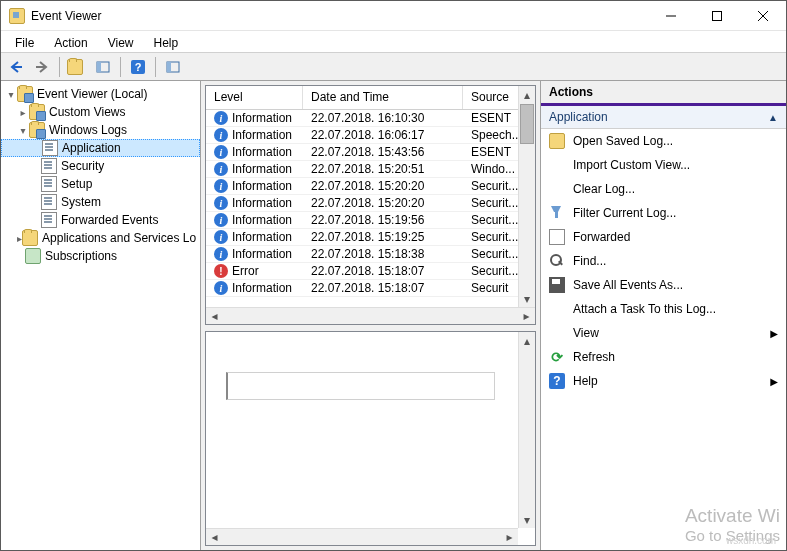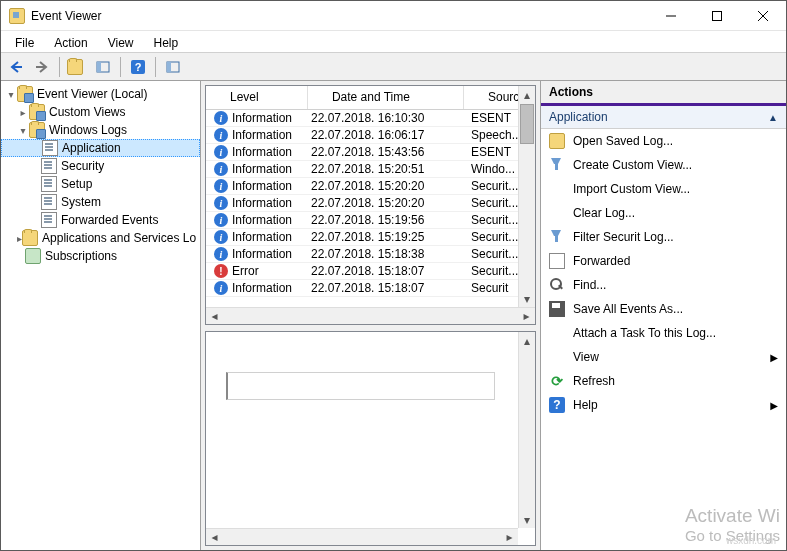--- a/index.html
+++ b/index.html
@@ -25,21 +25,21 @@
 .nicon { width: 16px; height: 16px; margin-right: 4px; flex-shrink: 0; }
 .ic-folder { background: #f5d67a; border: 1px solid #c0a040; border-radius: 2px; position: relative; }
 .ic-folder::before{content:"";position:absolute;left:1px;top:-2px;width:6px;height:3px;background:#f5d67a;border:1px solid #c0a040;border-bottom:none;border-radius:2px 2px 0 0;}
 .ic-folder.blue::after{content:"";position:absolute;right:-2px;bottom:-2px;width:8px;height:8px;background:#6b9bd1;border:1px solid #3d6fa5;border-radius:1px;}
 .ic-log { background: #fff; border: 1px solid #888; position: relative; }
 .ic-log::after { content: ""; position: absolute; left: 2px; top: 2px; width: 8px; height: 2px; background: #8899aa; box-shadow: 0 3px 0 #8899aa, 0 6px 0 #8899aa; }
 .ic-sub { background: #c7e6c7; border: 1px solid #6fa36f; border-radius: 2px; }
 .center { flex: 1; display: flex; flex-direction: column; min-width: 0; padding: 4px; background:#f0f0f0;}
 .grid-wrap { border:1px solid #828790; background:#fff; flex:0 0 240px; display:flex; flex-direction:column; position:relative; overflow:hidden;}
 .ghead { display: flex; background: #fff; border-bottom: 1px solid #d0d0d0; height: 24px; }
-.ghead div { padding: 4px 8px; border-right: 1px solid #e0e0e0; font-weight: normal; margin-left: 16px; }
+.ghead div { padding: 4px 8px; border-right: 1px solid #e0e0e0; font-weight: normal; }
 .grows { flex: 1; overflow: hidden; position:relative; }
 .grow { display: flex; align-items: center; height: 17px; border-bottom: 1px solid #f0f0f0; }
 .grow > div { padding: 0 8px; overflow: hidden; white-space: nowrap; display:flex; align-items:center;}
 .col-l { width: 97px; } .col-d { width: 160px; } .col-s { width: 60px; }
 .ic-info { width: 14px; height: 14px; border-radius: 50%; background: #2e75d4; color: #fff; display: inline-flex; align-items: center; justify-content: center; font-size: 10px; font-weight: bold; font-style: italic; font-family: serif; margin-right: 4px; flex-shrink:0;}
 .ic-err { width: 14px; height: 14px; border-radius: 50%; background: #d83b3b; color: #fff; display: inline-flex; align-items: center; justify-content: center; font-size: 10px; font-weight: bold; margin-right: 4px; flex-shrink:0;}
 .vscroll { position: absolute; right: 0; top: 0; bottom: 17px; width: 17px; background: #f0f0f0; border-left: 1px solid #ddd; }
 .vscroll .thumb{ position:absolute; left:1px; right:1px; top:18px; height:40px; background:#c0c0c0; border:1px solid #a0a0a0;}
 .vscroll .arr{position:absolute;left:0;right:0;height:17px;display:flex;align-items:center;justify-content:center;color:#555;}
 .vscroll .arr.up{top:0;} .vscroll .arr.dn{bottom:0;}
@@ -319,34 +319,30 @@
       <div class="asub">
         <span>Application</span>
         <span class="tri">▲</span>
       </div>
       <div class="alist" id="actions-list">
           <div class="aitem">
             <div class="aicon ai-open"></div>
             <span>Open Saved Log...</span>
           </div>
           <div class="aitem">
-            <div class="aicon ai-filter"></div>
-            <span>Create Custom View...</span>
-          </div>
-          <div class="aitem">
             <div class="aicon "></div>
             <span>Import Custom View...</span>
           </div>
           <div class="aitem">
             <div class="aicon "></div>
             <span>Clear Log...</span>
           </div>
           <div class="aitem">
             <div class="aicon ai-filter"></div>
-            <span>Filter Securit Log...</span>
+            <span>Filter Current Log...</span>
           </div>
           <div class="aitem">
             <div class="aicon ai-prop"></div>
             <span>Forwarded</span>
           </div>
           <div class="aitem">
             <div class="aicon ai-find"></div>
             <span>Find...</span>
           </div>
           <div class="aitem">

